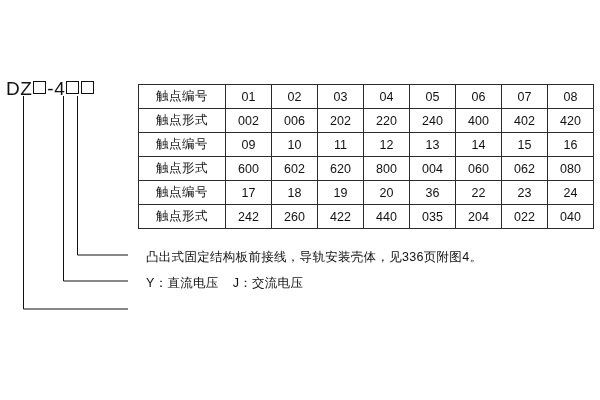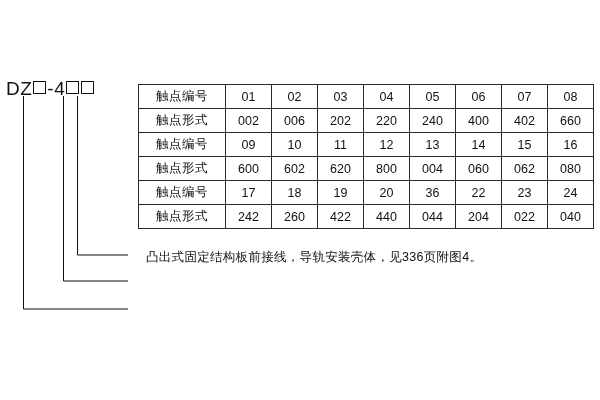--- a/index.html
+++ b/index.html
@@ -130,21 +130,21 @@
         </tr>
         <tr>
           <td class="head">触点形式</td>
           <td class="cell">002</td>
           <td class="cell">006</td>
           <td class="cell">202</td>
           <td class="cell">220</td>
           <td class="cell">240</td>
           <td class="cell">400</td>
           <td class="cell">402</td>
-          <td class="cell">660</td>
+          <td class="cell">420</td>
         </tr>
         <tr>
           <td class="head">触点编号</td>
           <td class="cell">09</td>
           <td class="cell">10</td>
           <td class="cell">11</td>
           <td class="cell">12</td>
           <td class="cell">13</td>
           <td class="cell">14</td>
           <td class="cell">15</td>
@@ -171,24 +171,27 @@
           <td class="cell">22</td>
           <td class="cell">23</td>
           <td class="cell">24</td>
         </tr>
         <tr>
           <td class="head">触点形式</td>
           <td class="cell">242</td>
           <td class="cell">260</td>
           <td class="cell">422</td>
           <td class="cell">440</td>
-          <td class="cell">044</td>
+          <td class="cell">035</td>
           <td class="cell">204</td>
           <td class="cell">022</td>
           <td class="cell">040</td>
         </tr>
       </tbody>
     </table>
   </div>
 
   <div class="note note-1">凸出式固定结构板前接线，导轨安装壳体，见336页附图4。</div>
+  <div class="note note-2">
+    <span>Y：直流电压</span><span class="gap"></span><span>J：交流电压</span>
+  </div>
 
 </div>
 
 </body></html>

